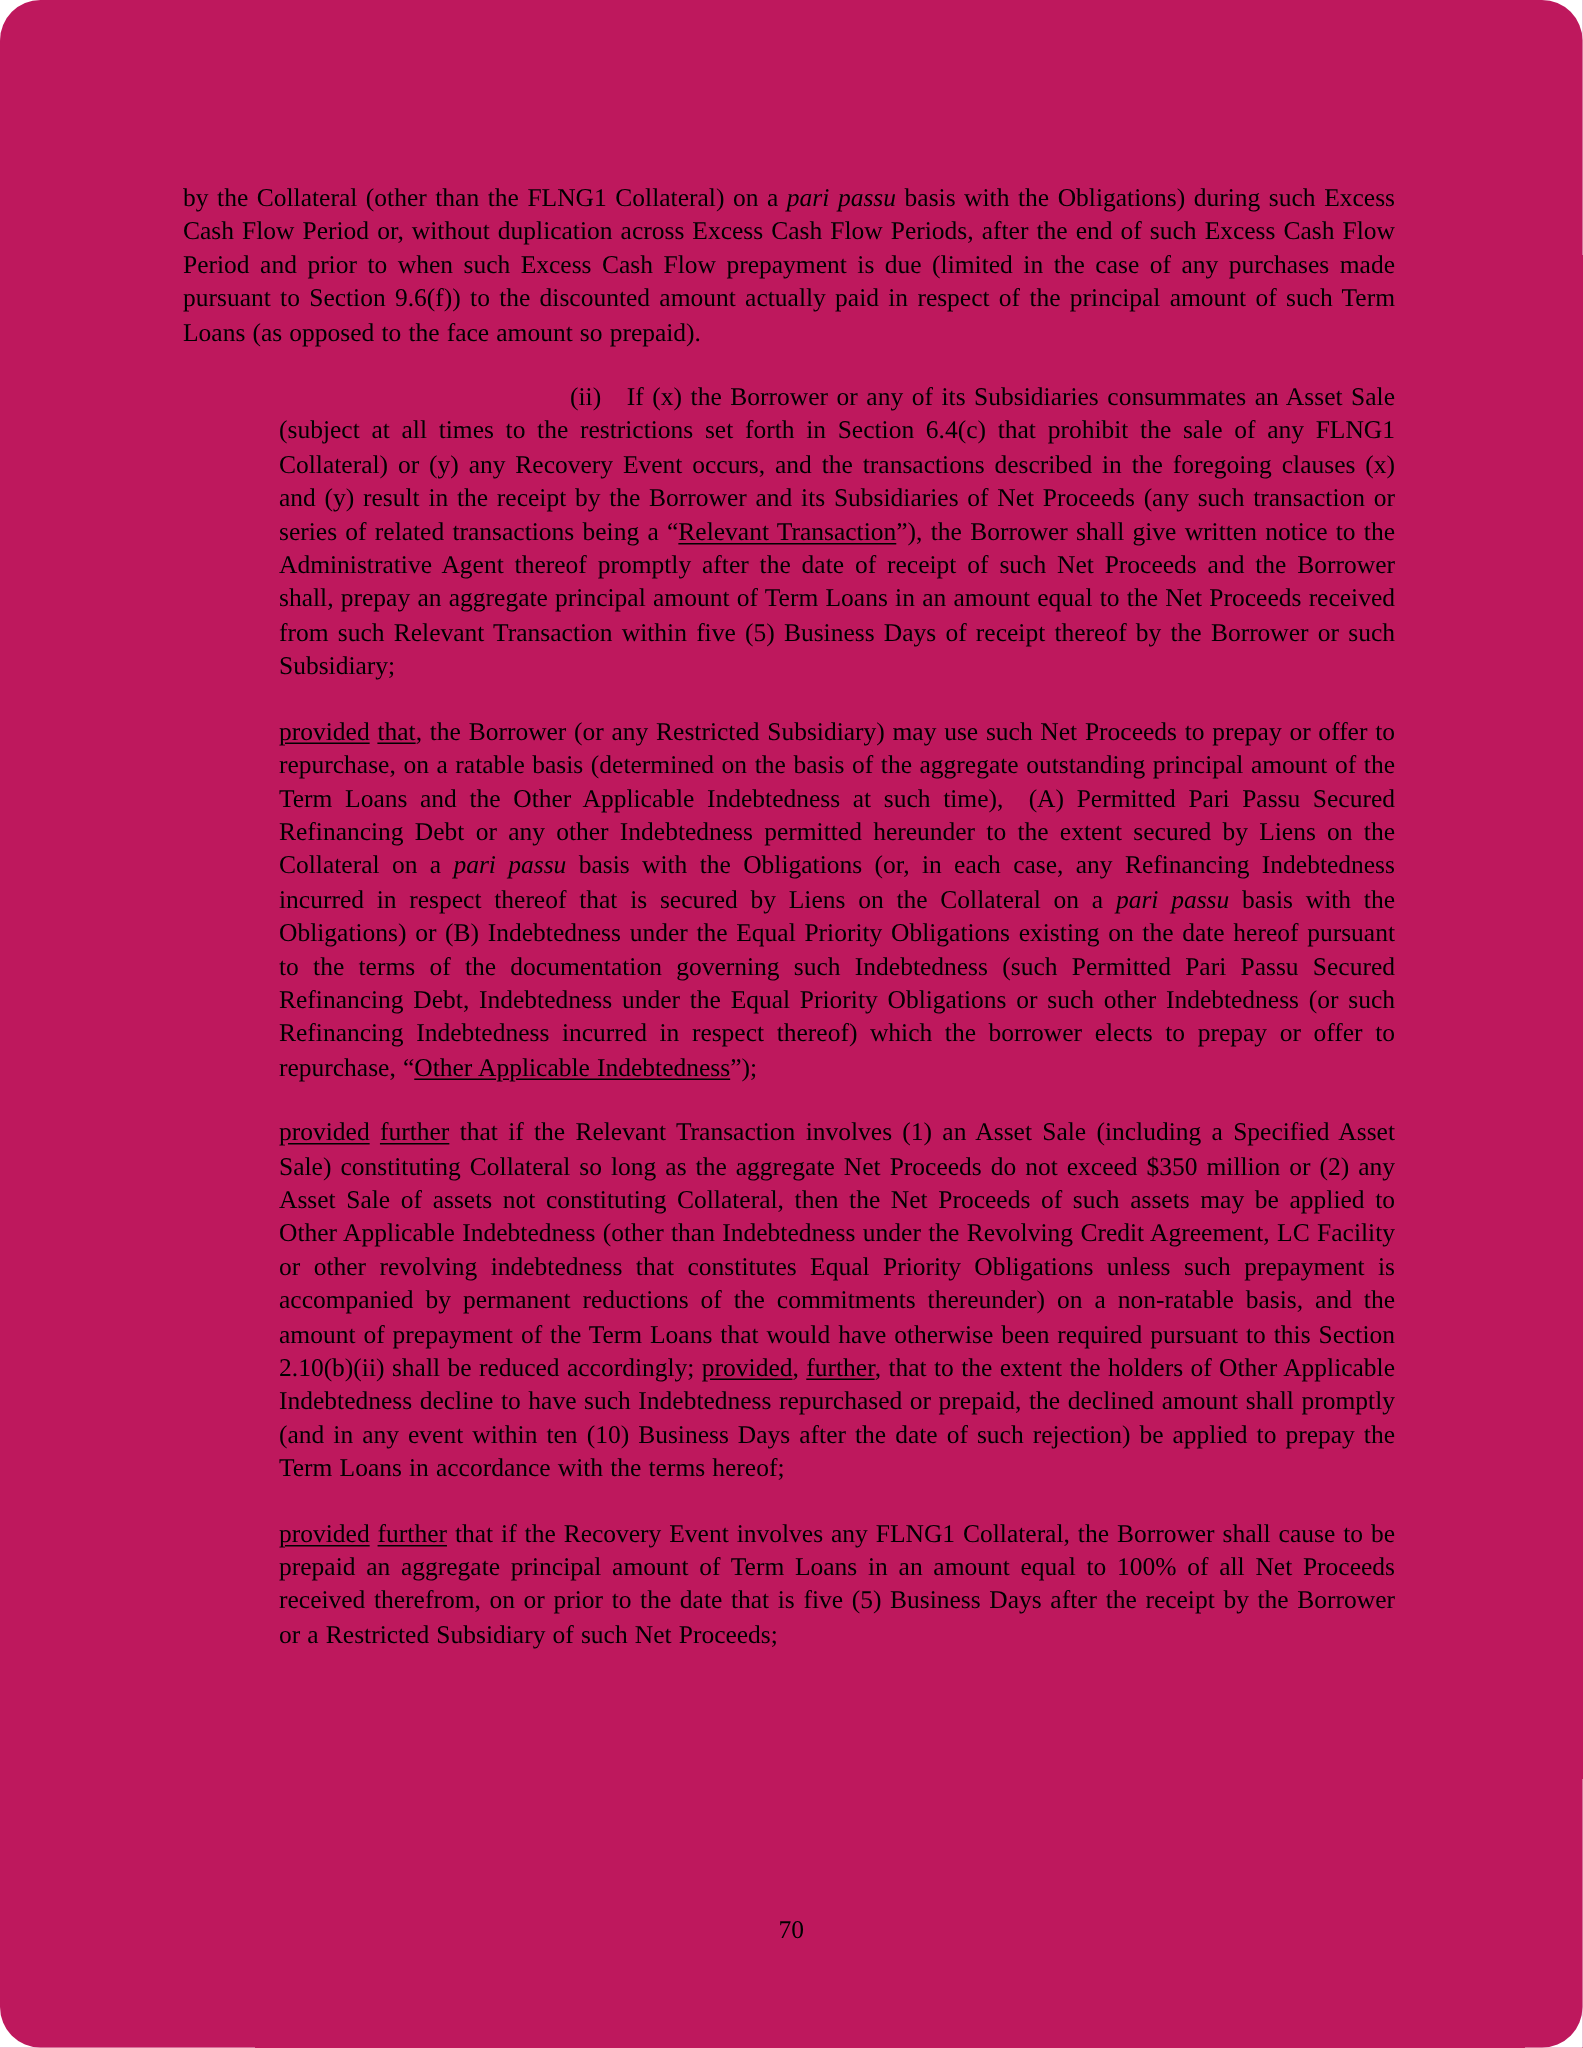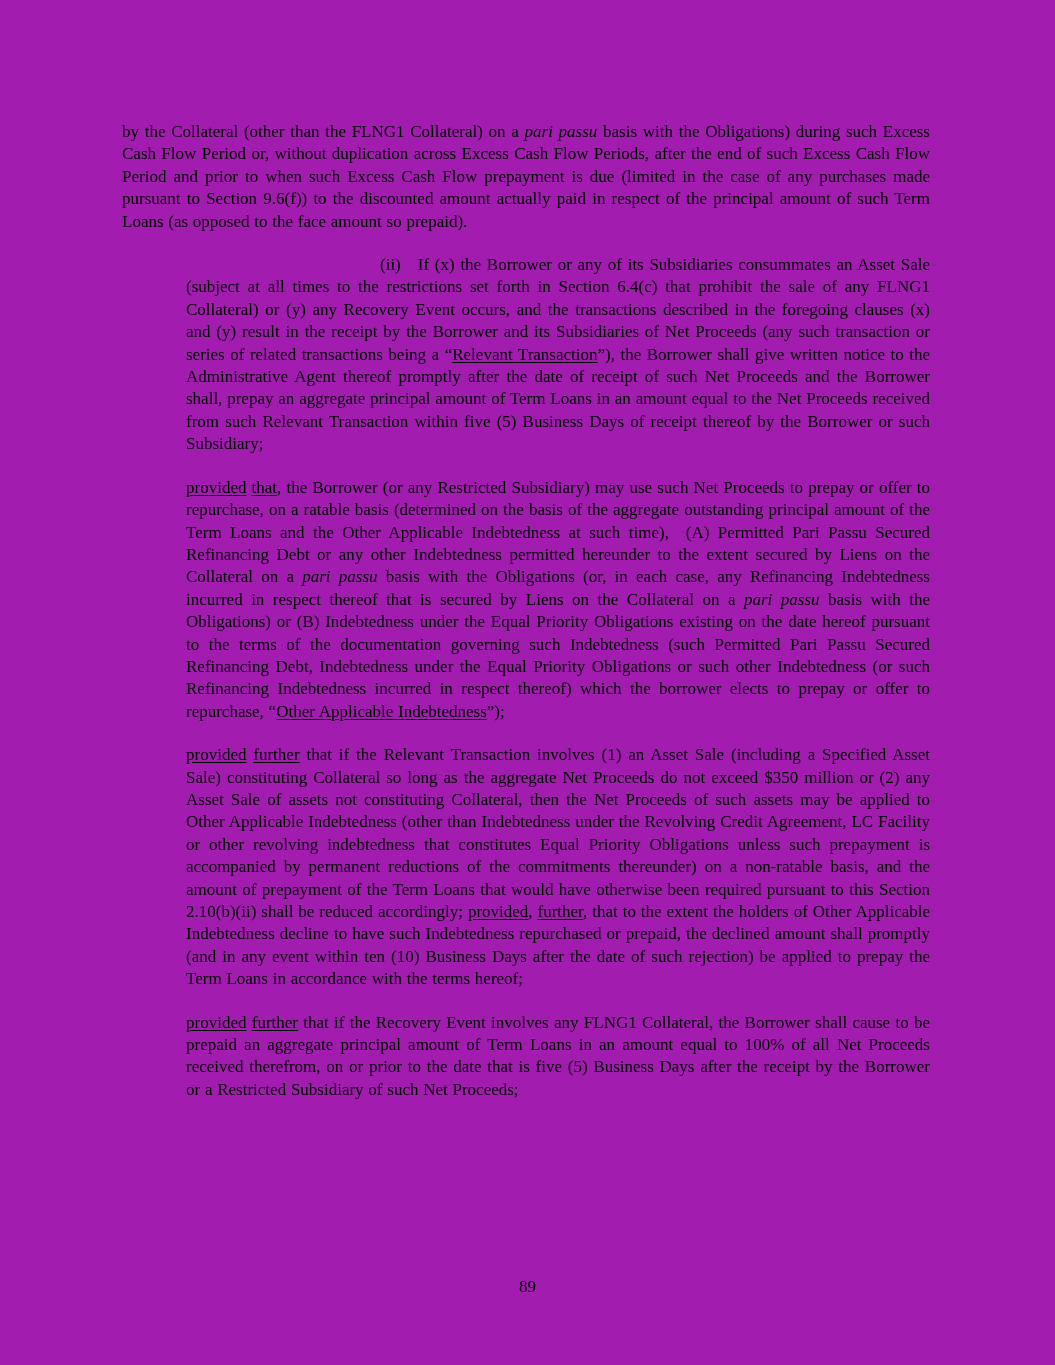--- a/index.html
+++ b/index.html
@@ -8,21 +8,22 @@
     width: 1055px;
     height: 1365px;
     position: relative;
     font-family: "Liberation Serif", serif;
     color: #000000;
     overflow: hidden;
   }
   .page {
     position: absolute;
     inset: 0;
-    background: #a21caf;
+    background: #be185d;
+    border-radius: 27px;
   }
   .content {
     position: absolute;
     left: 122px;
     top: 121px;
     width: 808px;
   }
   .para {
     font-size: 17px;
     line-height: 22.4px;
@@ -52,14 +53,14 @@
 <body>
 
 <div class="page">
   <div class="content">
     <p class="para full"><span>by the Collateral (other than the FLNG1 Collateral) on a </span><em>pari passu</em><span> basis with the Obligations) during such Excess Cash Flow Period or, without duplication across Excess Cash Flow Periods, after the end of such Excess Cash Flow Period and prior to when such Excess Cash Flow prepayment is due (limited in the case of any purchases made pursuant to Section 9.6(f)) to the discounted amount actually paid in respect of the principal amount of such Term Loans (as opposed to the face amount so prepaid).</span></p>
     <p class="para indented first-indent"><span>(ii)&nbsp;&nbsp; If (x) the Borrower or any of its Subsidiaries consummates an Asset Sale (subject at all times to the restrictions set forth in Section 6.4(c) that prohibit the sale of any FLNG1 Collateral) or (y) any Recovery Event occurs, and the transactions described in the foregoing clauses (x) and (y) result in the receipt by the Borrower and its Subsidiaries of Net Proceeds (any such transaction or series of related transactions being a “</span><u>Relevant Transaction</u><span>”), the Borrower shall give written notice to the Administrative Agent thereof promptly after the date of receipt of such Net Proceeds and the Borrower shall, prepay an aggregate principal amount of Term Loans in an amount equal to the Net Proceeds received from such Relevant Transaction within five (5) Business Days of receipt thereof by the Borrower or such Subsidiary;</span></p>
     <p class="para indented"><u>provided</u><span> </span><u>that</u><span>, the Borrower (or any Restricted Subsidiary) may use such Net Proceeds to prepay or offer to repurchase, on a ratable basis (determined on the basis of the aggregate outstanding principal amount of the Term Loans and the Other Applicable Indebtedness at such time),&nbsp; (A) Permitted Pari Passu Secured Refinancing Debt or any other Indebtedness permitted hereunder to the extent secured by Liens on the Collateral on a </span><em>pari passu</em><span> basis with the Obligations (or, in each case, any Refinancing Indebtedness incurred in respect thereof that is secured by Liens on the Collateral on a </span><em>pari passu</em><span> basis with the Obligations) or (B) Indebtedness under the Equal Priority Obligations existing on the date hereof pursuant to the terms of the documentation governing such Indebtedness (such Permitted Pari Passu Secured Refinancing Debt, Indebtedness under the Equal Priority Obligations or such other Indebtedness (or such Refinancing Indebtedness incurred in respect thereof) which the borrower elects to prepay or offer to repurchase, “</span><u>Other Applicable Indebtedness</u><span>”);</span></p>
     <p class="para indented"><u>provided</u><span> </span><u>further</u><span> that if the Relevant Transaction involves (1) an Asset Sale (including a Specified Asset Sale) constituting Collateral so long as the aggregate Net Proceeds do not exceed $350 million or (2) any Asset Sale of assets not constituting Collateral, then the Net Proceeds of such assets may be applied to Other Applicable Indebtedness (other than Indebtedness under the Revolving Credit Agreement, LC Facility or other revolving indebtedness that constitutes Equal Priority Obligations unless such prepayment is accompanied by permanent reductions of the commitments thereunder) on a non-ratable basis, and the amount of prepayment of the Term Loans that would have otherwise been required pursuant to this Section 2.10(b)(ii) shall be reduced accordingly; </span><u>provided</u><span>, </span><u>further</u><span>, that to the extent the holders of Other Applicable Indebtedness decline to have such Indebtedness repurchased or prepaid, the declined amount shall promptly (and in any event within ten (10) Business Days after the date of such rejection) be applied to prepay the Term Loans in accordance with the terms hereof;</span></p>
     <p class="para indented"><u>provided</u><span> </span><u>further</u><span> that if the Recovery Event involves any FLNG1 Collateral, the Borrower shall cause to be prepaid an aggregate principal amount of Term Loans in an amount equal to 100% of all Net Proceeds received therefrom, on or prior to the date that is five (5) Business Days after the receipt by the Borrower or a Restricted Subsidiary of such Net Proceeds;</span></p>
   </div>
-  <div class="page-number">89</div>
+  <div class="page-number">70</div>
 </div>
 
 </body></html>

